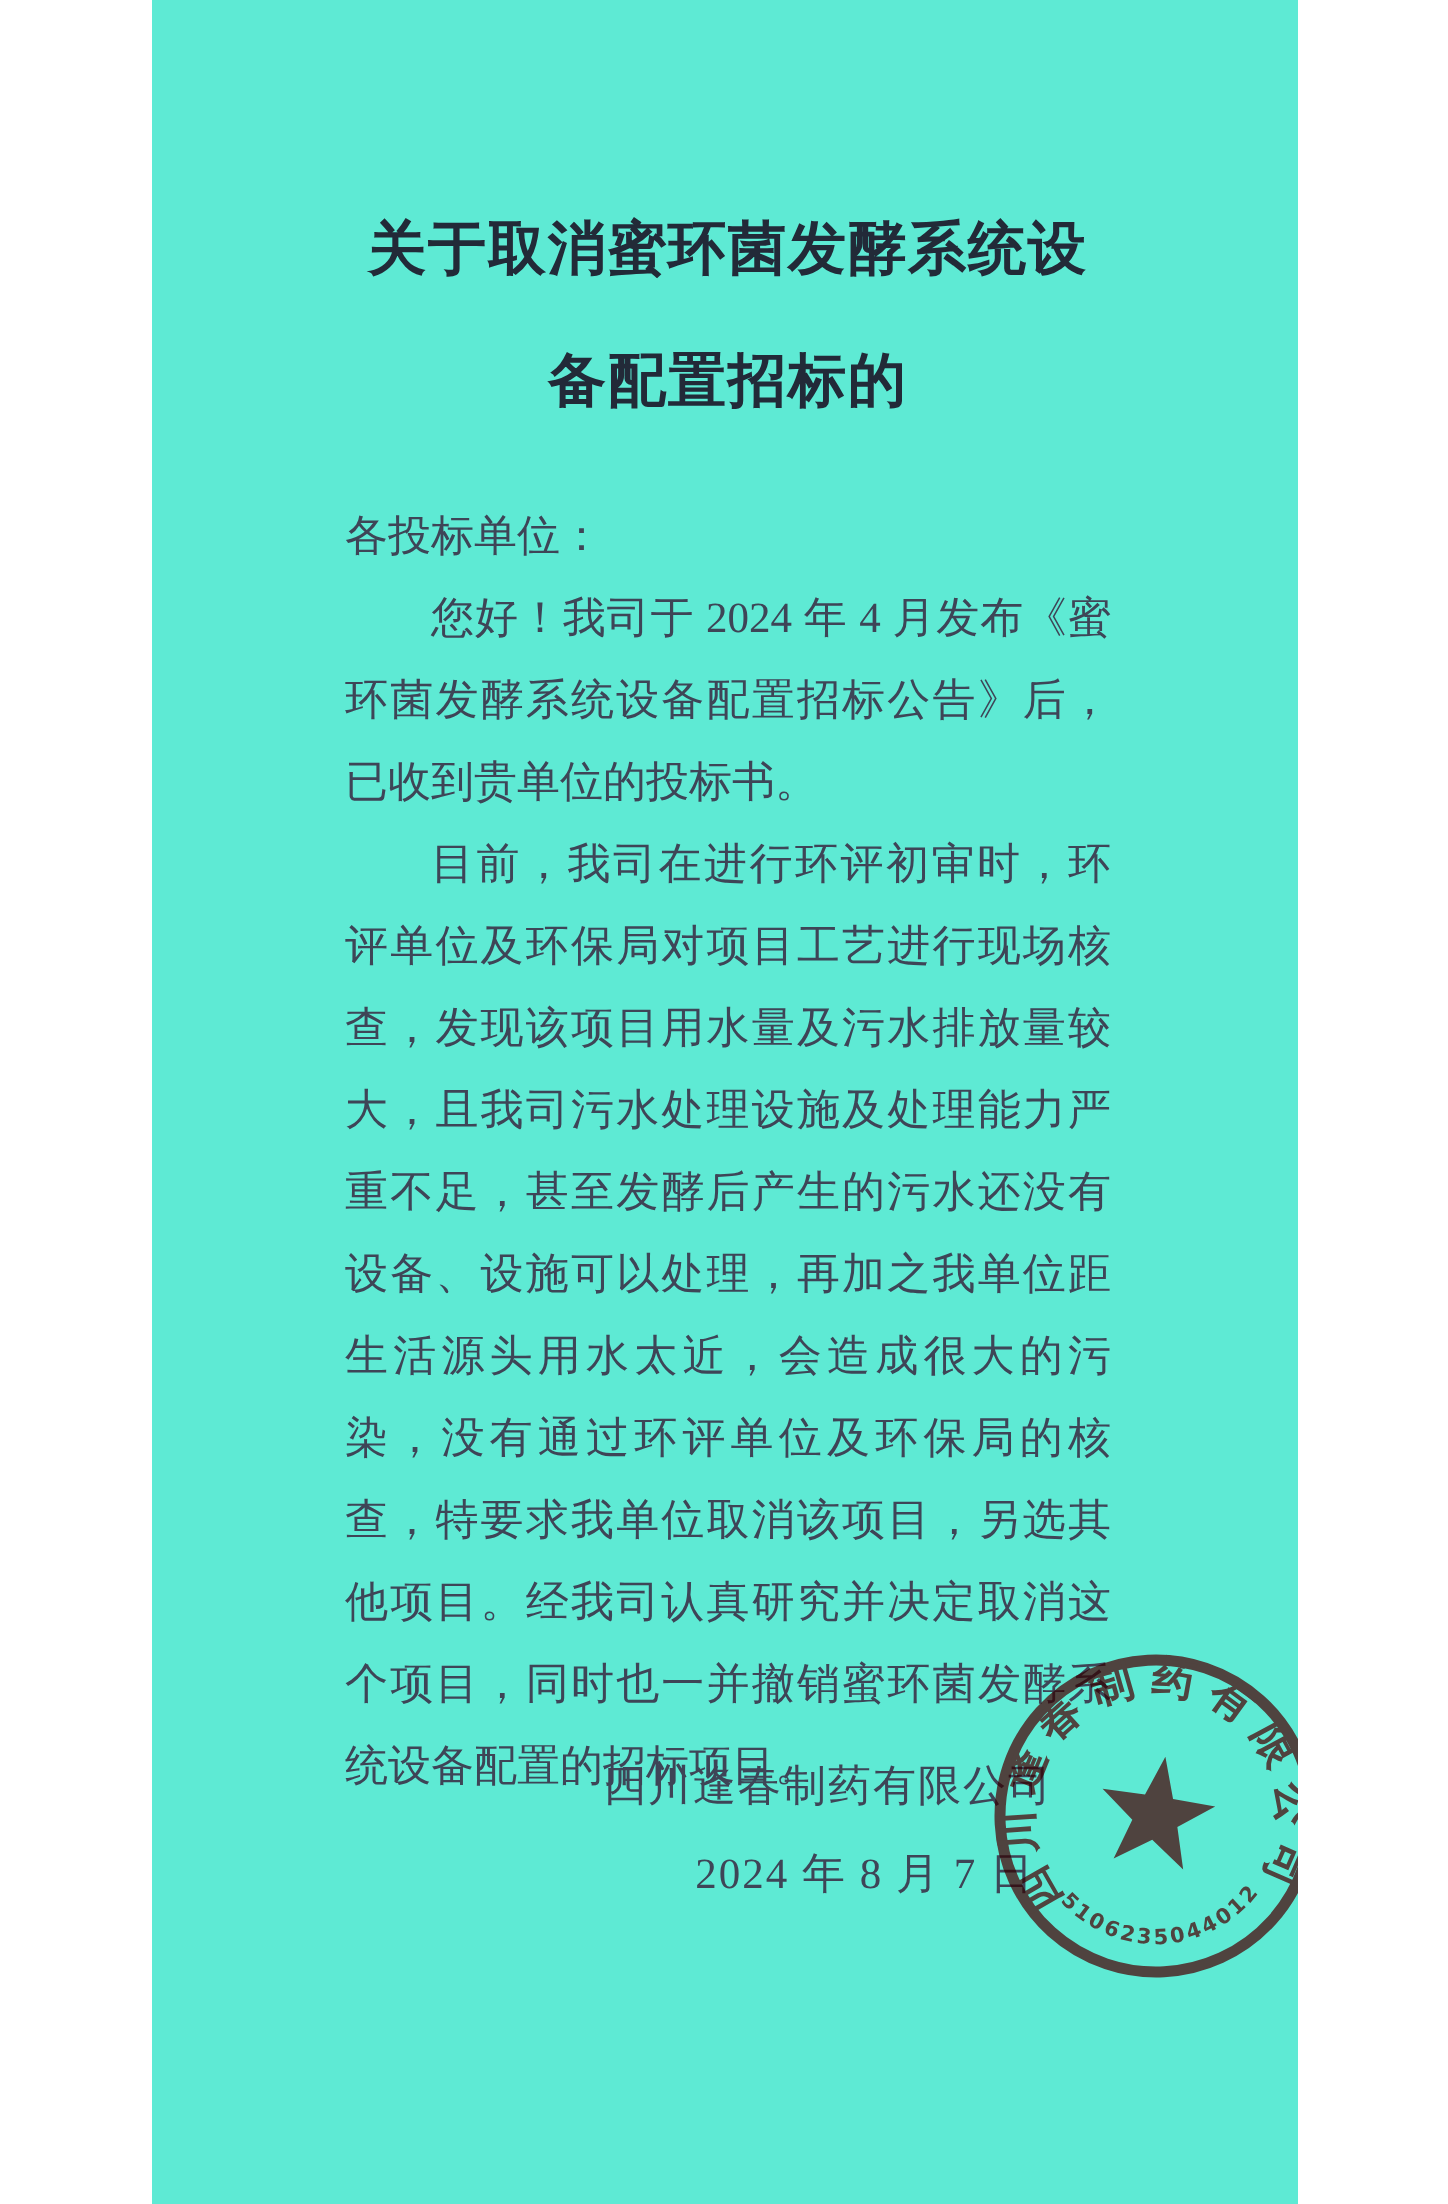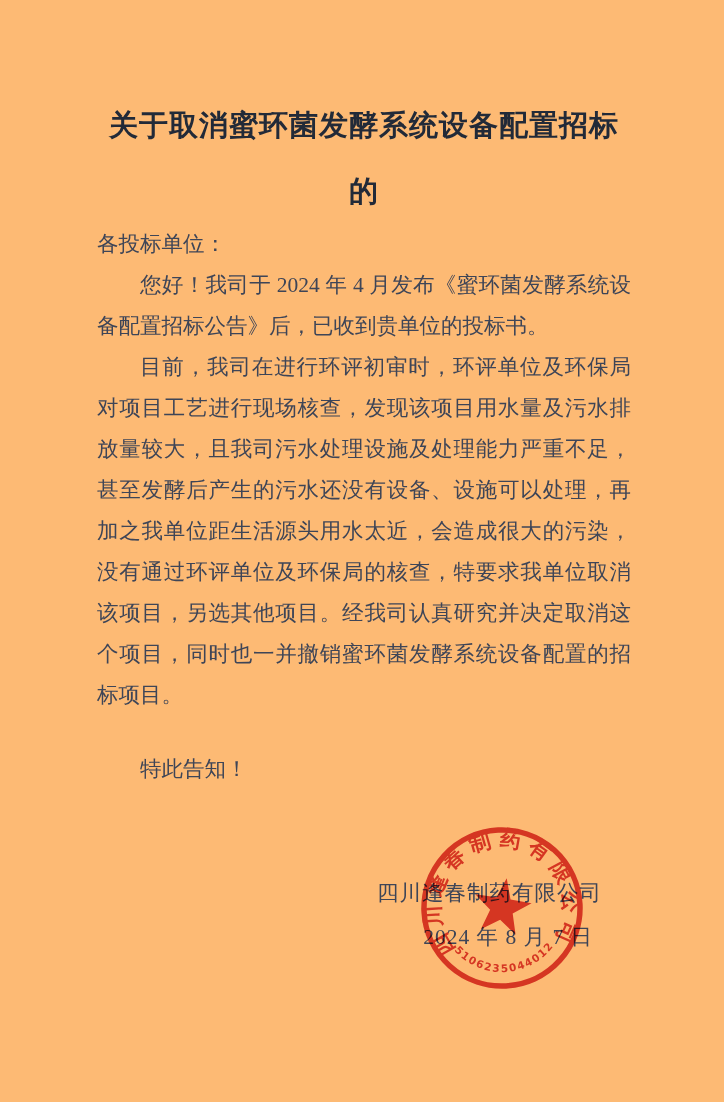--- a/index.html
+++ b/index.html
@@ -1,37 +1,37 @@
 <!DOCTYPE html>
 <html><head>
 <meta charset="utf-8">
 <style>
   html, body { margin: 0; padding: 0; background: #ffffff; }
   .page {
     position: relative;
-    width: 724px;
+    width: 573px;
     height: 1102px;
     margin: 0 auto;
-    background: #fdba74;
+    background: #5eead4;
     overflow: hidden;
     font-family: "Liberation Serif", "DejaVu Serif", serif;
   }
   .content {
     padding: 92px 93px 0 97px;
   }
   .doc-title {
     text-align: center;
     font-size: 29px;
     font-weight: bold;
     line-height: 66px;
     color: #222a38;
     letter-spacing: 1px;
   }
   .body-text {
-    margin-top: 0;
+    margin-top: 24px;
     font-size: 21.5px;
     line-height: 41px;
     color: #3e4557;
     text-align: justify;
     word-break: break-all;
   }
   .body-text p { margin: 0; text-indent: 2em; }
   .body-text p.salutation { text-indent: 0; }
   .body-text p.closing { margin-top: 33px; }
   .sig-company {
@@ -68,21 +68,20 @@
   <div class="content">
 
     <div class="doc-title">
       <div>关于取消蜜环菌发酵系统设备配置招标的</div>
     </div>
 
     <div class="body-text">
       <p class="salutation">各投标单位：</p>
       <p>您好！我司于 2024 年 4 月发布《蜜环菌发酵系统设备配置招标公告》后，已收到贵单位的投标书。</p>
       <p>目前，我司在进行环评初审时，环评单位及环保局对项目工艺进行现场核查，发现该项目用水量及污水排放量较大，且我司污水处理设施及处理能力严重不足，甚至发酵后产生的污水还没有设备、设施可以处理，再加之我单位距生活源头用水太近，会造成很大的污染，没有通过环评单位及环保局的核查，特要求我单位取消该项目，另选其他项目。经我司认真研究并决定取消这个项目，同时也一并撤销蜜环菌发酵系统设备配置的招标项目。</p>
-      <p class="closing">特此告知！</p>
     </div>
   </div>
 
   <div class="sig-company">四川逢春制药有限公司</div>
   <div class="sig-date">2024 年 8 月 7 日</div>
 
   <svg class="seal" viewBox="0 0 170 170" xmlns="http://www.w3.org/2000/svg">
     <defs>
       <path id="sealTopArc" d="M 37.5,124.8 A 62 62 0 1 1 132.5,124.8" fill="none"></path>
       <path id="sealBottomArc" d="M 35.9,126.1 A 64 64 0 0 0 134.1,126.1" fill="none"></path>

